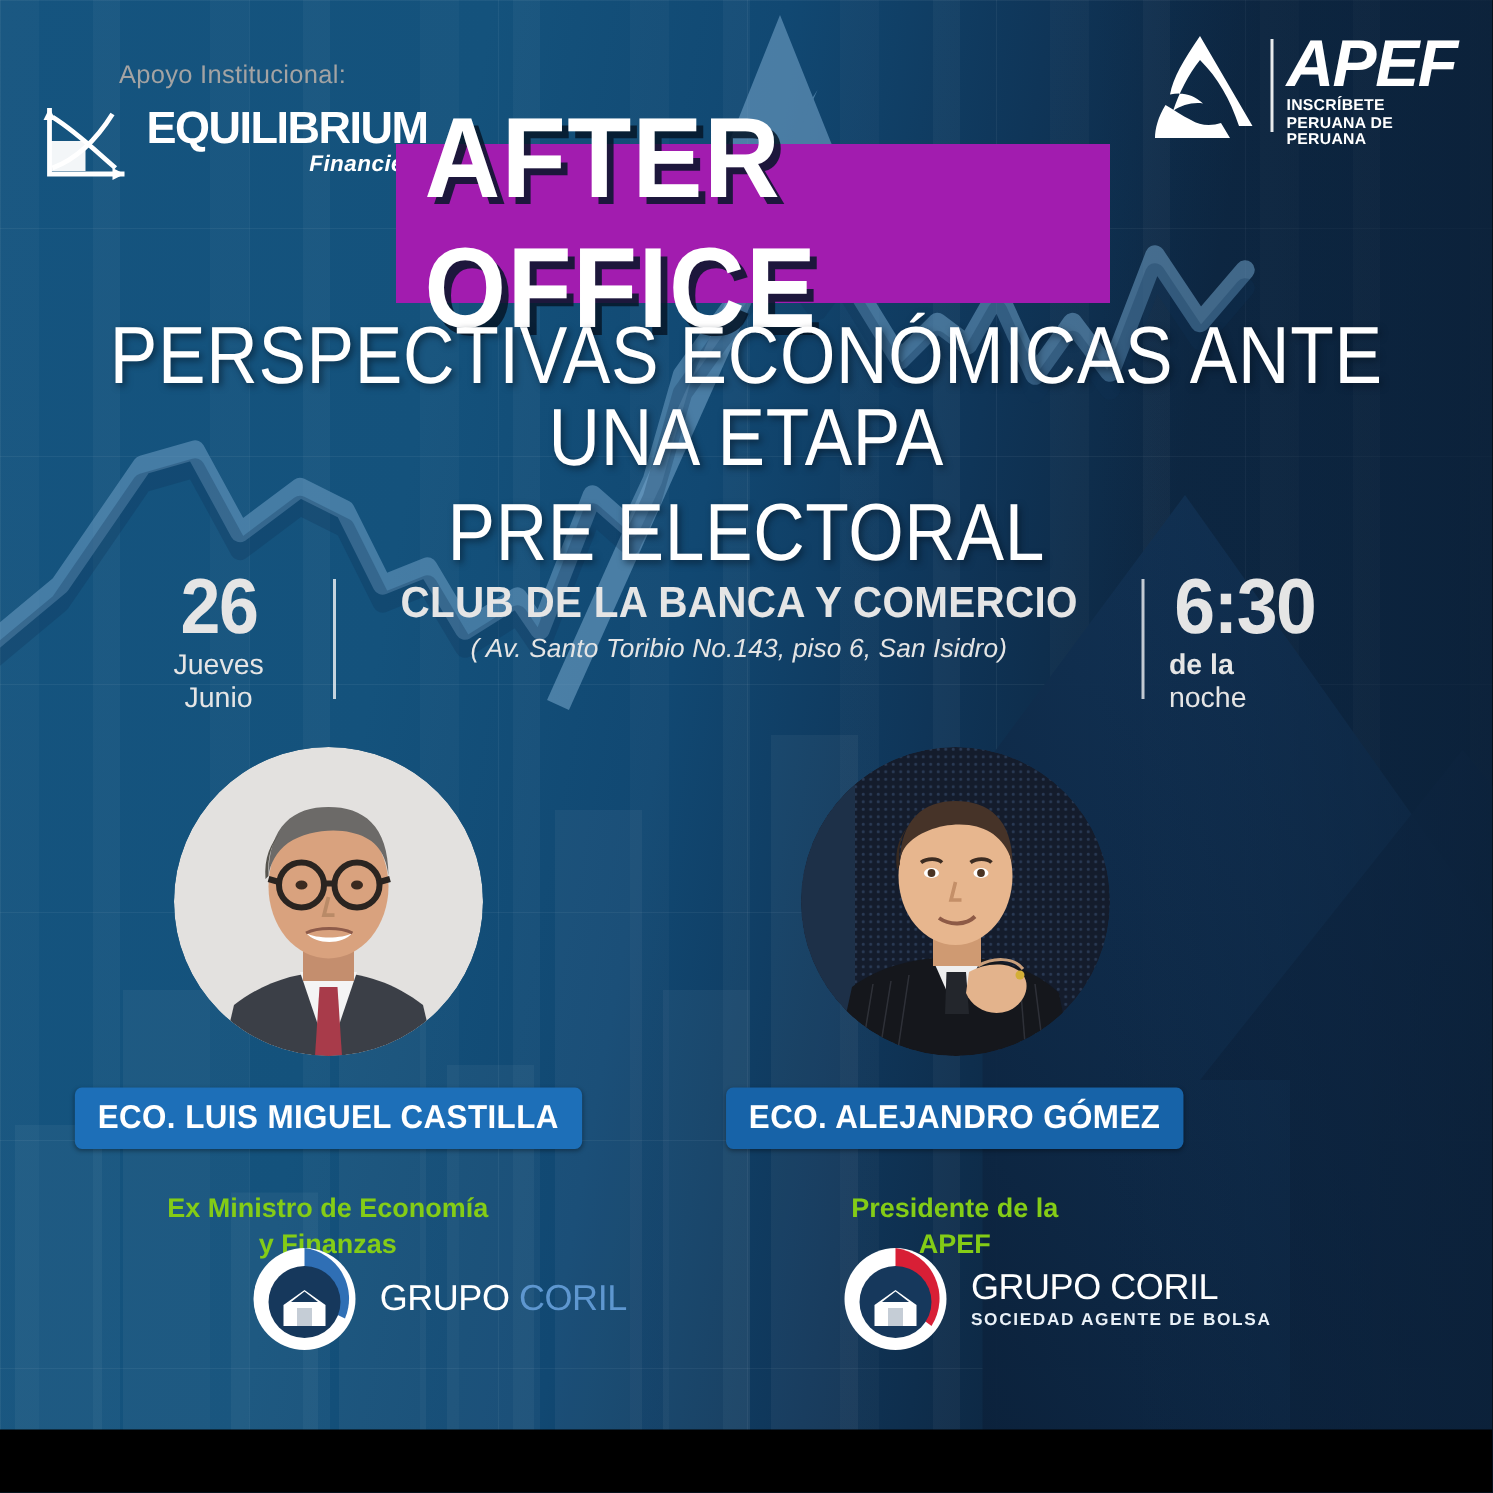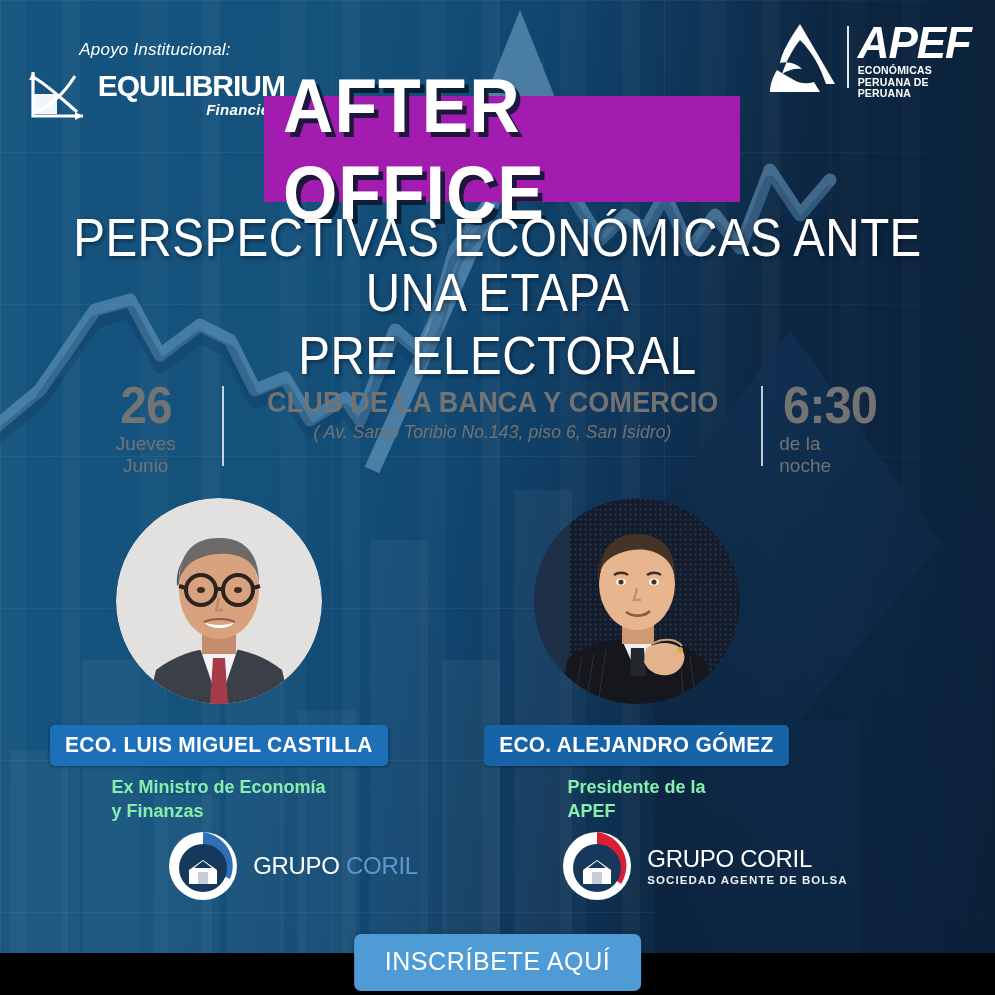--- a/index.html
+++ b/index.html
@@ -26,21 +26,21 @@
     background-size:166px 152px;
   }
   .bg-bars{position:absolute;left:0;top:300px;width:680px;height:660px;}
   .bg-bars i{position:absolute;bottom:0;background:rgba(255,255,255,0.045);}
   .svg-layer{position:absolute;inset:0;width:995px;height:995px;}
   .bottom-black{position:absolute;left:0;bottom:0;width:100%;height:42px;background:#000;}
 
   
   .sponsor{position:absolute;left:25px;top:40px;width:260px;color:#fff;}
   .sponsor-label{font-size:17px;letter-spacing:.2px;text-align:center;
-    color:#ffffff;font-weight:400;font-style:italic;}
+    color:#a3a3a3;font-weight:400;}
   .sponsor-logo{display:flex;align-items:center;margin-top:6px;justify-content:space-between;}
   .eq-mark{width:62px;height:56px;flex:0 0 auto;}
   .eq-text{margin-left:2px;line-height:1;}
   .eq-name{font-size:30px;font-weight:700;letter-spacing:-1px;color:#fff;
     font-family:"Liberation Sans",sans-serif;}
   .eq-sub{font-size:15px;font-style:italic;font-weight:700;color:#fff;
     text-align:right;margin-top:1px;letter-spacing:.3px;}
 
   
   .apef{position:absolute;right:24px;top:22px;display:flex;align-items:flex-start;}
@@ -62,51 +62,51 @@
     text-shadow:5px 5px 0 rgba(6,22,40,.85);
     font-family:"Liberation Sans",sans-serif;}
   .subtitle{position:absolute;left:0;top:210px;width:995px;text-align:center;
     color:#fff;font-size:54px;font-weight:400;line-height:1.02;
     letter-spacing:.5px;transform:scaleX(.88);
     text-shadow:2px 2px 5px rgba(4,16,30,.55);}
   .subtitle .l2{display:block;margin-top:8px;}
 
   
   .infobar{position:absolute;left:0;top:382px;width:995px;height:100px;
-    display:flex;align-items:flex-start;justify-content:center;color:#737373;}
+    display:flex;align-items:flex-start;justify-content:center;color:#e5e5e5;}
   .day{width:120px;text-align:center;}
   .day-num{font-size:52px;font-weight:700;line-height:.92;letter-spacing:-1px;
     transform:scaleX(.92);display:block;}
   .day-dow{font-size:19px;font-weight:400;line-height:1.16;margin-top:3px;}
   .day-mon{font-size:19px;font-weight:400;line-height:1.16;}
   .vline{width:2px;height:80px;background:rgba(255,255,255,.75);margin:4px 16px 0;}
   .venue{text-align:center;padding:4px 10px 0;}
   .venue-name{font-size:29px;font-weight:700;letter-spacing:.2px;
     transform:scaleX(.93);white-space:nowrap;}
   .venue-addr{font-size:17.5px;font-weight:400;margin-top:3px;white-space:nowrap;
     letter-spacing:.1px;font-style:italic;}
   .time{width:130px;}
   .time-num{font-size:52px;font-weight:700;line-height:.92;letter-spacing:-1px;
     transform:scaleX(.94);display:block;}
-  .time-l1{font-size:19px;font-weight:400;line-height:1.16;margin-top:3px;}
+  .time-l1{font-size:19px;font-weight:700;line-height:1.16;margin-top:3px;}
   .time-l2{font-size:19px;font-weight:400;line-height:1.16;}
 
   
   .speakers{position:absolute;left:0;top:498px;width:855px;display:flex;
     justify-content:center;gap:66px;}
   .spk{width:352px;display:flex;flex-direction:column;align-items:center;}
   .avatar{width:206px;height:206px;border-radius:50%;overflow:hidden;
     position:relative;}
   .avatar svg{display:block;}
   .name-chip{margin-top:21px;background:#1d6fb8;color:#fff;
     padding:7px 16px 8px;border-radius:5px;font-size:22px;font-weight:700;
     letter-spacing:.3px;transform:scaleX(.95);white-space:nowrap;
     box-shadow:0 1px 3px rgba(0,0,0,.35);}
   .spk2 .name-chip{background:#1763a8;}
-  .role{margin-top:10px;text-align:left;color:#86efac;font-size:18px;
+  .role{margin-top:28px;text-align:center;color:#84cc16;font-size:18px;
     font-weight:700;line-height:1.32;}
 
   
   .corils{position:absolute;left:0;top:828px;width:995px;display:flex;
     justify-content:center;gap:60px;}
   .coril{width:352px;display:flex;align-items:center;justify-content:center;}
   .coril-mark{width:76px;height:76px;flex:0 0 auto;}
   .coril-txt{margin-left:12px;color:#fff;}
   .coril-w{font-size:24px;font-weight:400;letter-spacing:-.3px;line-height:1;}
   .coril-w .dim{color:#5e97d0;}
@@ -202,21 +202,21 @@
       <path d="M36 2 L71 62 L62 62 C56 44 48 30 36 18 C28 28 22 40 18 52
                C24 48 31 46 38 47 C32 41 24 39 16 41 C18 30 25 18 36 2 Z" fill="#fff"></path>
       <path d="M13 48 C8 56 6 64 6 70 L56 70 L50 60 C44 62 36 62 30 58
                C24 55 18 51 13 48 Z" fill="#fff"></path>
       <circle cx="34" cy="36" r="13" fill="none" stroke="#fff" stroke-width="0"></circle>
     </svg>
     <div class="apef-div"></div>
     <div class="apef-txt">
       <div class="apef-word">APEF</div>
       <div class="apef-tag">
-        <div>ECONÓMICAS</div>
+        <div>INSCRÍBETE</div>
         <div>PERUANA DE</div>
         <div>PERUANA</div>
       </div>
     </div>
   </div>
 
   <div class="banner">
     <div class="banner-txt">AFTER OFFICE</div>
   </div>
 
@@ -382,15 +382,14 @@
       <div class="coril-txt">
         <div class="coril-w">
           <span>GRUPO</span>
           <span>CORIL</span>
         </div>
         <div class="coril-tag">SOCIEDAD AGENTE DE BOLSA</div>
       </div>
     </div>
   </div>
 
-  <button class="cta">INSCRÍBETE AQUÍ</button>
 
 </div>
 
 </body></html>

